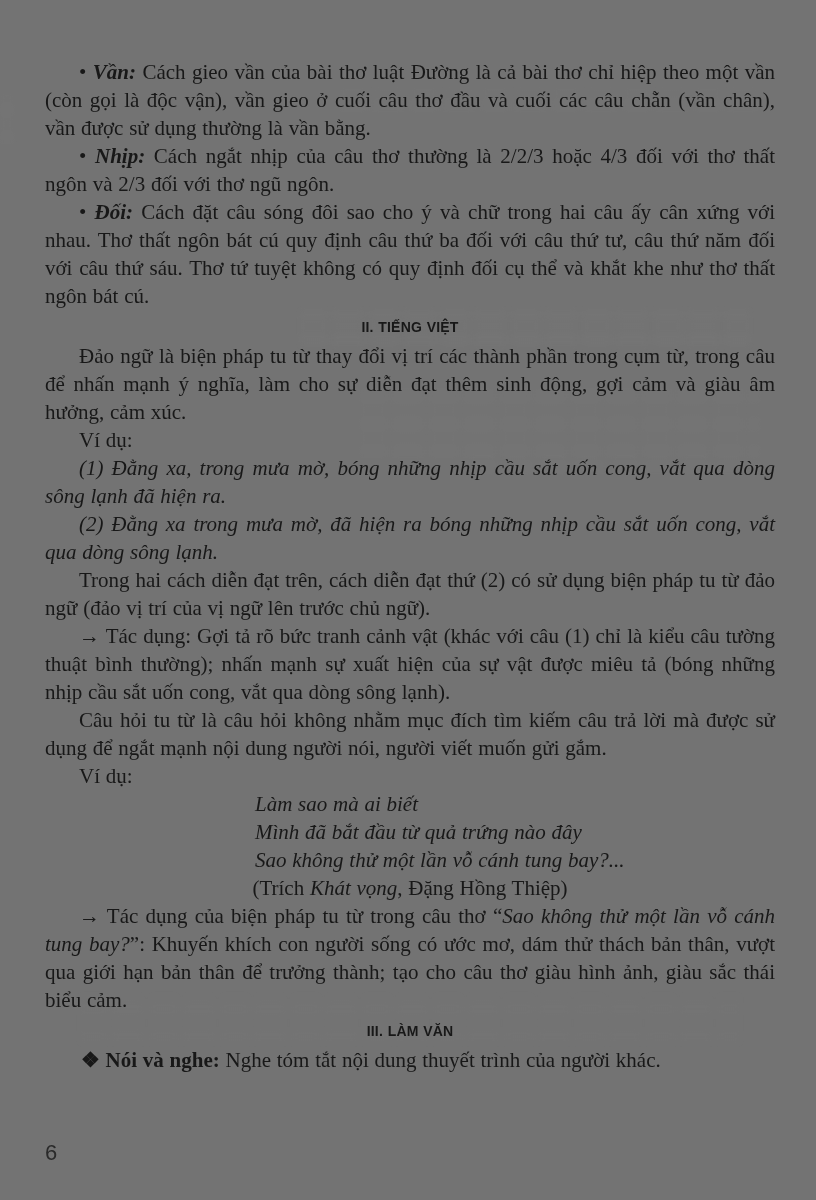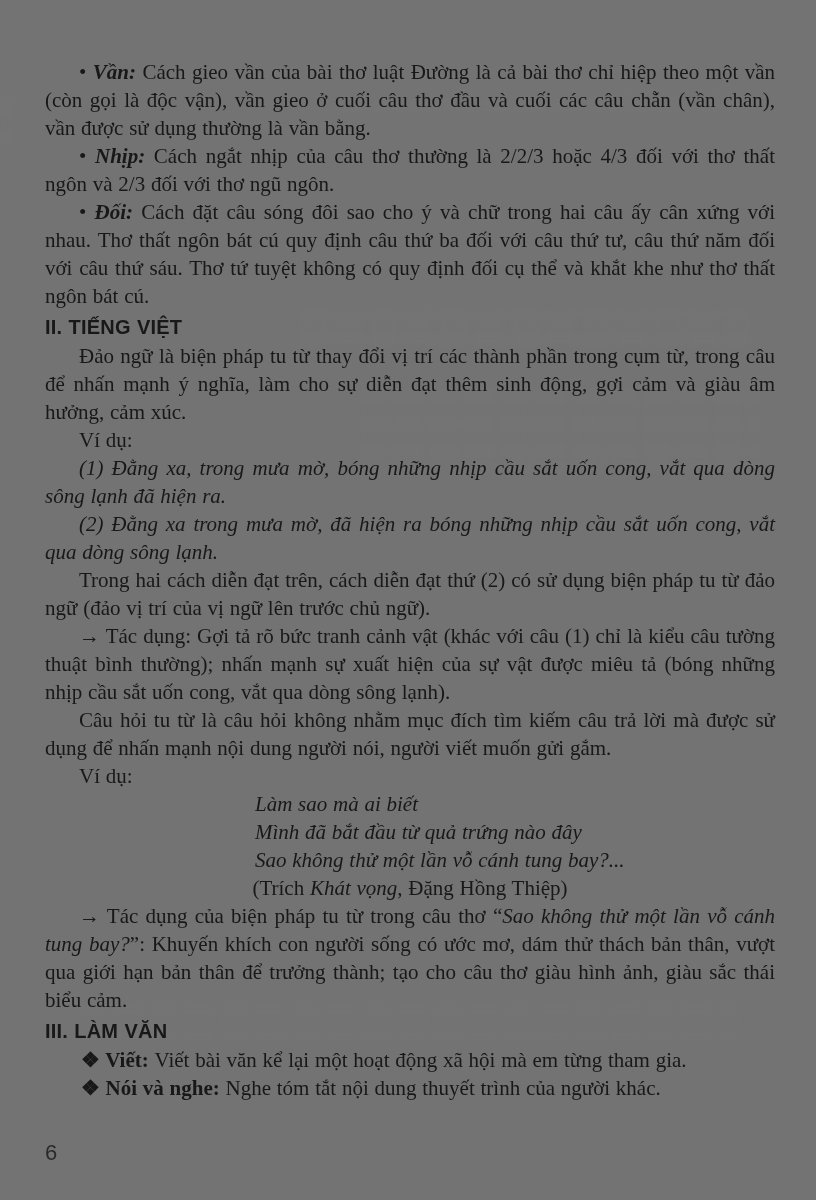--- a/index.html
+++ b/index.html
@@ -22,24 +22,24 @@
     word-spacing:0.5px;
   }
   .content p{margin:0;}
   .indent{text-indent:34px;}
   .lead-bi{font-weight:bold;font-style:italic;}
   .lead-b{font-weight:bold;}
   .it{font-style:italic;}
   .section-heading{
     font-family:"Liberation Sans","DejaVu Sans",sans-serif;
     font-weight:bold;
-    font-size:20px;
+    font-size:14px;
     line-height:24px;
     margin:5px 0 3px 0 !important;
-    text-align:left;
+    text-align:center;
     letter-spacing:0.2px;
   }
   .sub-heading{
     font-weight:bold;
     text-indent:36px;
   }
   .poem{padding-left:210px;font-style:italic;}
   .attribution{text-align:center;}
   .page-number{
     position:absolute;
@@ -95,40 +95,37 @@
     <p class="indent it">(1) Đằng xa, trong mưa mờ, bóng những nhịp cầu sắt uốn cong, vắt qua dòng sông lạnh đã hiện ra.</p>
 
     <p class="indent it">(2) Đằng xa trong mưa mờ, đã hiện ra bóng những nhịp cầu sắt uốn cong, vắt qua dòng sông lạnh.</p>
 
     <p class="indent">Trong hai cách diễn đạt trên, cách diễn đạt thứ (2) có sử dụng biện pháp tu từ đảo ngữ (đảo vị trí của vị ngữ lên trước chủ ngữ).</p>
 
     <p class="indent"><span>→</span>
       <span>Tác dụng: Gợi tả rõ bức tranh cảnh vật (khác với câu (1) chỉ là kiểu câu tường thuật bình thường); nhấn mạnh sự xuất hiện của sự vật được miêu tả (bóng những nhịp cầu sắt uốn cong, vắt qua dòng sông lạnh).</span></p>
 
 
-    <p class="indent">Câu hỏi tu từ là câu hỏi không nhằm mục đích tìm kiếm câu trả lời mà được sử dụng để nhấn mạnh nội dung người nói, người viết muốn gửi gắm.</p>
+    <p class="indent">Câu hỏi tu từ là câu hỏi không nhằm mục đích tìm kiếm câu trả lời mà được sử dụng để ngắt mạnh nội dung người nói, người viết muốn gửi gắm.</p>
 
     <p class="indent">Ví dụ:</p>
 
     <div class="poem">
       <p>Làm sao mà ai biết</p>
       <p>Mình đã bắt đầu từ quả trứng nào đây</p>
       <p>Sao không thử một lần vỗ cánh tung bay?...</p>
     </div>
 
     <p class="attribution"><span>(Trích </span><span class="it">Khát vọng</span><span>, Đặng Hồng Thiệp)</span></p>
 
     <p class="indent"><span>→</span>
       <span>Tác dụng của biện pháp tu từ trong câu thơ “</span><span class="it">Sao không thử một lần vỗ cánh tung bay?</span><span>”: Khuyến khích con người sống có ước mơ, dám thử thách bản thân, vượt qua giới hạn bản thân để trưởng thành; tạo cho câu thơ giàu hình ảnh, giàu sắc thái biểu cảm.</span></p>
 
     <p class="section-heading">III. LÀM VĂN</p>
 
-    <p class="sub-heading"><span>❖</span>
-      <span class="lead-b">Viết:</span>
-      <span style="font-weight:normal">Viết bài văn kể lại một hoạt động xã hội mà em từng tham gia.</span></p>
 
     <p class="sub-heading"><span>❖</span>
       <span class="lead-b">Nói và nghe:</span>
       <span style="font-weight:normal">Nghe tóm tắt nội dung thuyết trình của người khác.</span></p>
 
   </div>
 
   <div class="page-number">6</div>
 </div>
 

